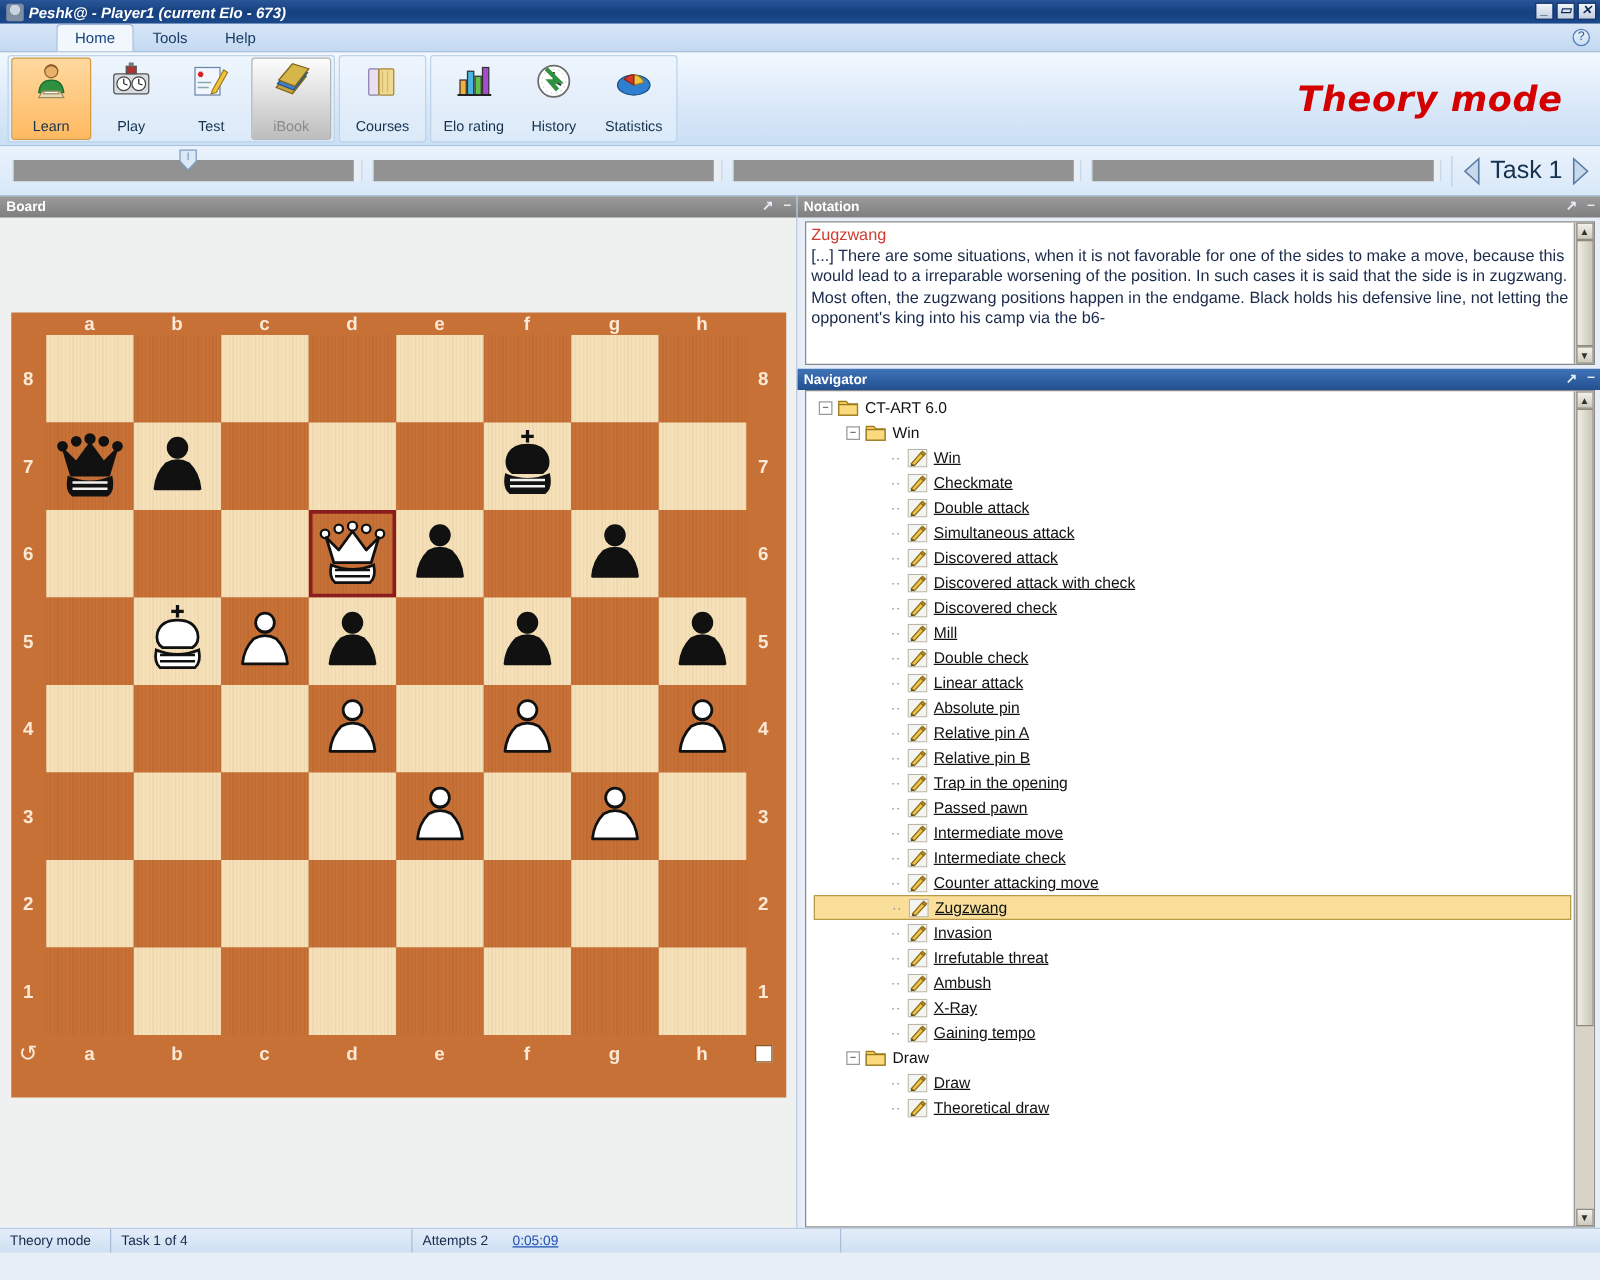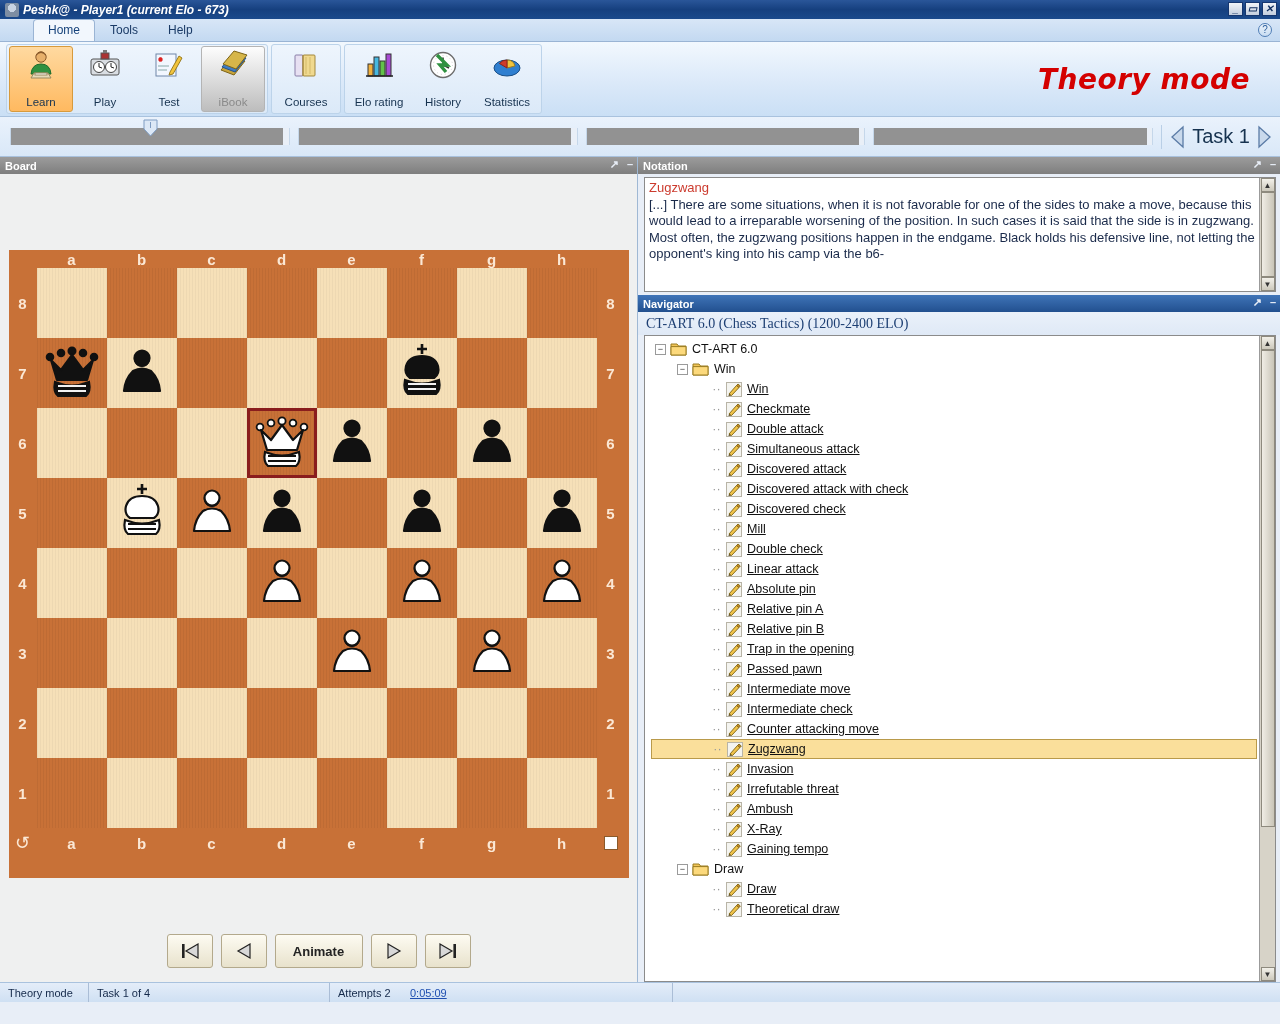--- a/index.html
+++ b/index.html
@@ -16,21 +16,21 @@
   }
   #titlebar .tb-icon { width:14px; height:14px; margin:0 4px 0 3px;
     background:radial-gradient(circle at 50% 35%,#c9d4e3 0 35%,#7e8ea3 36% 100%);
     border-radius:2px; flex:none;}
   .winbtns { position:absolute; right:3px; top:2px; display:flex; gap:2px; }
   .winbtn { width:15px; height:14px; background:linear-gradient(to bottom,#f1f4f8,#c3cede);
     border:1px solid #15366f; color:#0b2a5c; font-size:10px; line-height:12px;
     text-align:center; font-weight:bold; }
   
   #ribbonbar { background:linear-gradient(to bottom,#d8e6f7,#c3d9f1);
-    height:23px; display:flex; align-items:flex-end; padding-left:33px; position:relative;
+    height:23px; display:flex; align-items:flex-end; padding-left:45px; position:relative;
     border-bottom:1px solid #9ab4d4;}
   .rtab { padding:3px 14px 4px; font-size:12px; color:#1a3a66; cursor:default;
     border:1px solid transparent; border-bottom:none; border-radius:4px 4px 0 0; }
   .rtab.active { background:#f2f7fd; border-color:#9ab4d4; color:#16427a; }
   #helpdot { position:absolute; right:8px; top:4px; width:14px;height:14px;border-radius:50%;
     border:1px solid #4f7db5; color:#2a5d9c; font-size:10px; text-align:center;line-height:12px;
     background:linear-gradient(to bottom,#eaf2fb,#c9ddf2);}
   #ribbon { height:75px; background:linear-gradient(to bottom,#f2f8fe,#dbe9f9 55%,#cadff5);
     border-bottom:1px solid #a9c2de; display:flex; align-items:center;
     padding:2px 6px; position:relative; }
@@ -460,45 +460,20 @@
           <div class="coord">e</div>
           <div class="coord">f</div>
           <div class="coord">g</div>
           <div class="coord">h</div>
           <div class="coord">
             <div id="whiteind"></div>
           </div>
         </div>
     </div>
 
-    <div id="playctl">
-      <div class="pbtn">
-        <svg width="22" height="20" viewBox="0 0 22 20">
-          <rect x="3" y="3" width="2.6" height="14" fill="#222"></rect>
-          <path d="M19 3 L7 10 L19 17Z" fill="#d8d8d8" stroke="#222" stroke-width="1.2"></path>
-        </svg>
-      </div>
-      <div class="pbtn">
-        <svg width="22" height="20" viewBox="0 0 22 20">
-          <path d="M17 3 L5 10 L17 17Z" fill="#d8d8d8" stroke="#222" stroke-width="1.2"></path>
-        </svg>
-      </div>
-      <div class="pbtn wide">Animate</div>
-      <div class="pbtn">
-        <svg width="22" height="20" viewBox="0 0 22 20">
-          <path d="M5 3 L17 10 L5 17Z" fill="#d8d8d8" stroke="#222" stroke-width="1.2"></path>
-        </svg>
-      </div>
-      <div class="pbtn">
-        <svg width="22" height="20" viewBox="0 0 22 20">
-          <path d="M3 3 L15 10 L3 17Z" fill="#d8d8d8" stroke="#222" stroke-width="1.2"></path>
-          <rect x="16.4" y="3" width="2.6" height="14" fill="#222"></rect>
-        </svg>
-      </div>
-    </div>
   </div>
 
   <div id="rightcol">
 
     <div class="panelhdr">
       <span>Notation</span>
       <span class="hdrbtns">
         <span>↗</span>
         <span>–</span>
       </span>
@@ -516,21 +491,20 @@
       </div>
     </div>
 
     <div class="panelhdr blue" style="margin-top:3px">
       <span>Navigator</span>
       <span class="hdrbtns">
         <span>↗</span>
         <span>–</span>
       </span>
     </div>
-    <div id="navtitle">CT-ART 6.0 (Chess Tactics) (1200-2400 ELO)</div>
 
     <div id="treebox">
       <div id="tree">
           <div class="tnode lvl0 folderrow">
     <span class="expander">−</span>
             <svg class="folder" viewBox="0 0 17 14">
   <path d="M1 2 h6 l1.6 2 H16 v9 H1Z" fill="#f2c558" stroke="#9a7c20"></path>
   <path d="M1 4.6 h15 v8.4 H1Z" fill="#fcd97c" stroke="#9a7c20"></path>
             </svg>
             <span class="tlabel">CT-ART 6.0</span>

